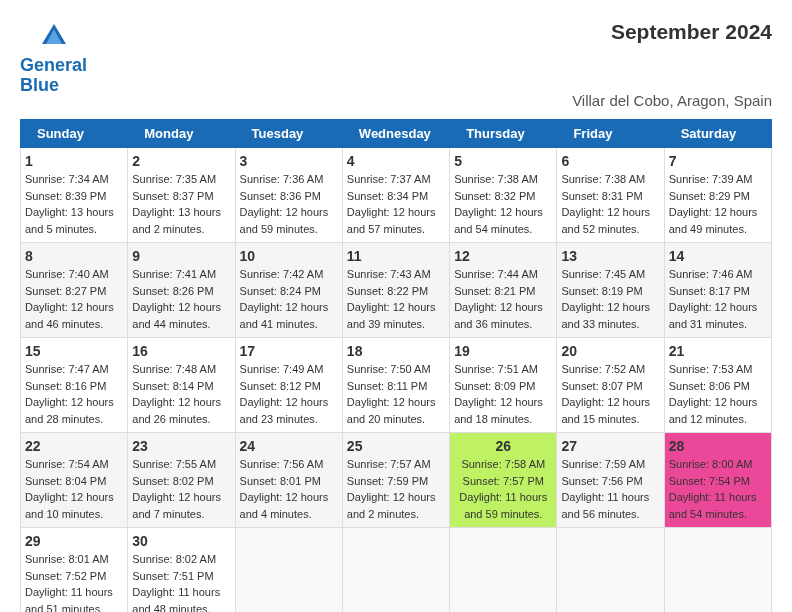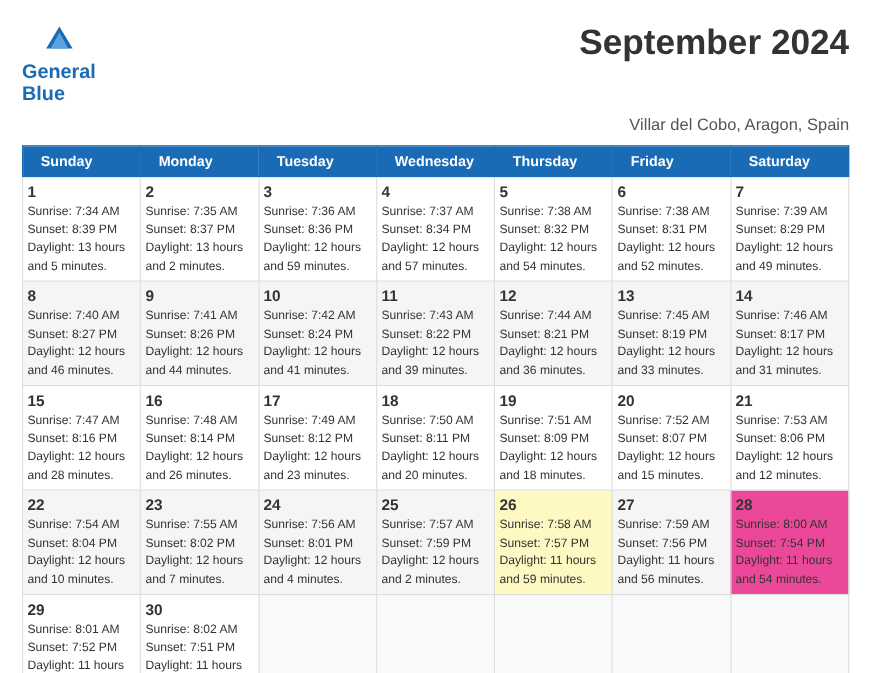--- a/index.html
+++ b/index.html
@@ -28,21 +28,21 @@
       color: #333;
       line-height: 1.1;
     }
     .logo-text span { color: #1a6bb5; }
     .logo-icon {
       width: 32px;
       height: 32px;
     }
     .title-block { text-align: right; }
     .month-year {
-      font-size: 32px;
+      font-size: 21px;
       font-weight: bold;
       color: #333;
     }
     .location {
       font-size: 15px;
       color: #555;
       margin-top: 48px;
     }
     .calendar { width: 100%; border-collapse: collapse; }
     .calendar th {
@@ -206,21 +206,21 @@
           <div class="day-info">Sunrise: 7:55 AM<br>Sunset: 8:02 PM<br>Daylight: 12 hours<br>and 7 minutes.</div>
         </td>
         <td style="background: rgb(245, 245, 245);">
           <span class="day-num">24</span>
           <div class="day-info">Sunrise: 7:56 AM<br>Sunset: 8:01 PM<br>Daylight: 12 hours<br>and 4 minutes.</div>
         </td>
         <td style="background: rgb(245, 245, 245);">
           <span class="day-num">25</span>
           <div class="day-info">Sunrise: 7:57 AM<br>Sunset: 7:59 PM<br>Daylight: 12 hours<br>and 2 minutes.</div>
         </td>
-        <td style="background: #fef9c3;">
+        <td style="background: #bef264; text-align: center;">
           <span class="day-num">26</span>
           <div class="day-info">Sunrise: 7:58 AM<br>Sunset: 7:57 PM<br>Daylight: 11 hours<br>and 59 minutes.</div>
         </td>
         <td style="background: rgb(245, 245, 245);">
           <span class="day-num">27</span>
           <div class="day-info">Sunrise: 7:59 AM<br>Sunset: 7:56 PM<br>Daylight: 11 hours<br>and 56 minutes.</div>
         </td>
         <td style="background: #ec4899;">
           <span class="day-num">28</span>
           <div class="day-info">Sunrise: 8:00 AM<br>Sunset: 7:54 PM<br>Daylight: 11 hours<br>and 54 minutes.</div>

